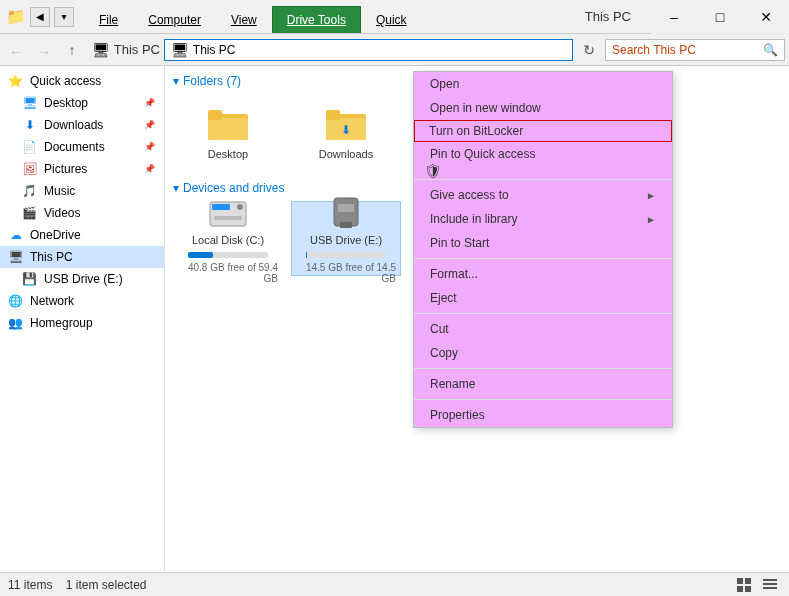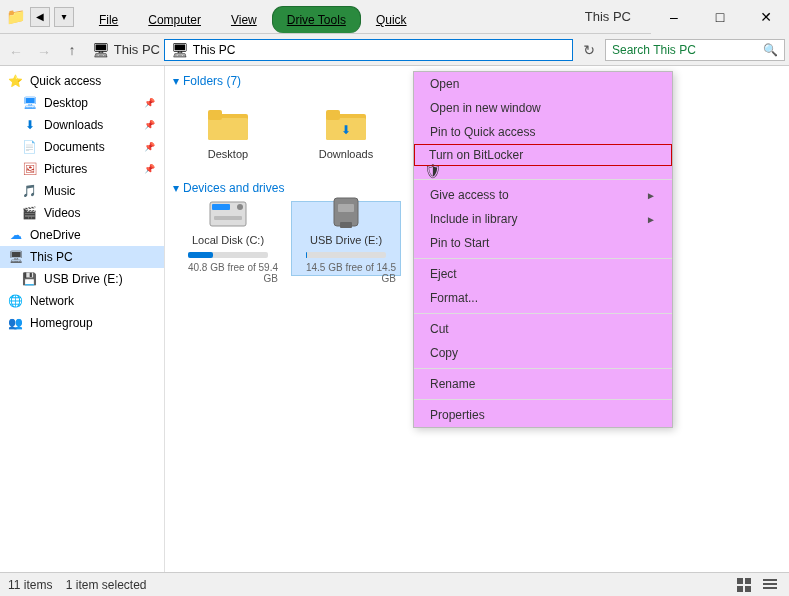--- a/index.html
+++ b/index.html
@@ -4,21 +4,21 @@
   <style>
     * { box-sizing: border-box; margin: 0; padding: 0; font-family: 'Segoe UI', Arial, sans-serif; font-size: 12px; }
     body { width: 789px; height: 596px; background: #fff; overflow: hidden; display: flex; flex-direction: column; }
 
     
     .title-bar { display: flex; align-items: stretch; background: #f0f0f0; border-bottom: 1px solid #ccc; height: 34px; }
     .title-bar-left { display: flex; align-items: center; padding: 0 6px; gap: 4px; }
     .tb-btn { width: 20px; height: 20px; border: 1px solid #bbb; background: #e8e8e8; display: flex; align-items: center; justify-content: center; cursor: pointer; font-size: 10px; }
     .title-ribbon-tabs { display: flex; align-items: flex-end; flex: 1; padding-left: 4px; }
     .ribbon-tab { padding: 6px 14px; font-size: 12px; cursor: pointer; border: 1px solid transparent; border-bottom: none; background: transparent; text-decoration: underline; }
-    .ribbon-tab.active { background: #2a8a3e; color: #000000; border-color: #1e6e30; border-radius: 11px; }
+    .ribbon-tab.active { background: #2a8a3e; color: #ffffff; border-color: #1e6e30; }
     .title-text { display: flex; align-items: center; padding: 0 20px; font-size: 13px; color: #333; }
     .window-controls { display: flex; align-items: stretch; margin-left: auto; }
     .win-btn { width: 46px; height: 34px; display: flex; align-items: center; justify-content: center; cursor: pointer; font-size: 14px; background: #f0f0f0; border: none; }
 
     
     .address-bar { display: flex; align-items: center; background: #f0f0f0; border-bottom: 1px solid #ccc; height: 32px; padding: 0 4px; gap: 4px; }
     .nav-btn { width: 24px; height: 24px; display: flex; align-items: center; justify-content: center; cursor: pointer; border: 1px solid transparent; font-size: 14px; color: #555; }
     .nav-btn.disabled { color: #bbb; cursor: default; }
     .address-input { flex: 1; height: 22px; border: 1px solid #0078d7; background: white; padding: 0 6px; display: flex; align-items: center; font-size: 12px; }
     .search-box { width: 180px; height: 22px; border: 1px solid #bbb; background: white; padding: 0 6px; display: flex; align-items: center; font-size: 12px; color: #999; gap: 4px; }
@@ -89,21 +89,21 @@
   <div style="display:flex;align-items:center;gap:4px;padding-left:4px;">
     <span style="font-size:14px;">🖥</span>
     <span style="color:#333;font-size:13px;">This PC</span>
   </div>
   <div class="address-input" style="flex:1;">
     <span style="font-size:14px; margin-right:4px;">🖥</span>
     <span>This PC</span>
   </div>
   <div class="nav-btn">↻</div>
   <div class="search-box">
-    <span style="color:#15803d;">Search This PC</span>
+    <span style="color:#c2410c;">Search This PC</span>
     <span style="margin-left:auto;">🔍</span>
   </div>
 </div>
 
 <div class="main">
 
   <div class="sidebar">
     <div class="sidebar-item">
       <div class="sidebar-icon">⭐</div>
       <span>Quick access</span>
@@ -250,47 +250,47 @@
       </div>
     </div>
 
     <div class="context-menu" style="top:5px; left:248px;">
       <div class="menu-item">
           <span>Open</span>
         </div>
       <div class="menu-item">
           <span>Open in new window</span>
         </div>
-      <div class="menu-item">
-          <span>Pin to Quick access</span>
-        </div>
       <div class="menu-item highlighted">
           <span>Turn on BitLocker</span>
         </div>
+      <div class="menu-item">
+          <span>Pin to Quick access</span>
+        </div>
       <div class="menu-item with-icon">
         <span class="menu-item-icon">🛡</span>
       </div>
       <div class="menu-separator"></div>
       <div class="menu-item">
         <span>Give access to</span>
         <span class="menu-arrow">►</span>
       </div>
       <div class="menu-item">
         <span>Include in library</span>
         <span class="menu-arrow">►</span>
       </div>
       <div class="menu-item">
           <span>Pin to Start</span>
         </div>
       <div class="menu-separator"></div>
       <div class="menu-item">
+          <span>Format...</span>
+        </div>
+      <div class="menu-item">
           <span>Eject</span>
-        </div>
-      <div class="menu-item">
-          <span>Format...</span>
         </div>
       <div class="menu-separator"></div>
       <div class="menu-item">
           <span>Cut</span>
         </div>
       <div class="menu-item">
           <span>Copy</span>
         </div>
       <div class="menu-separator"></div>
       <div class="menu-item">

